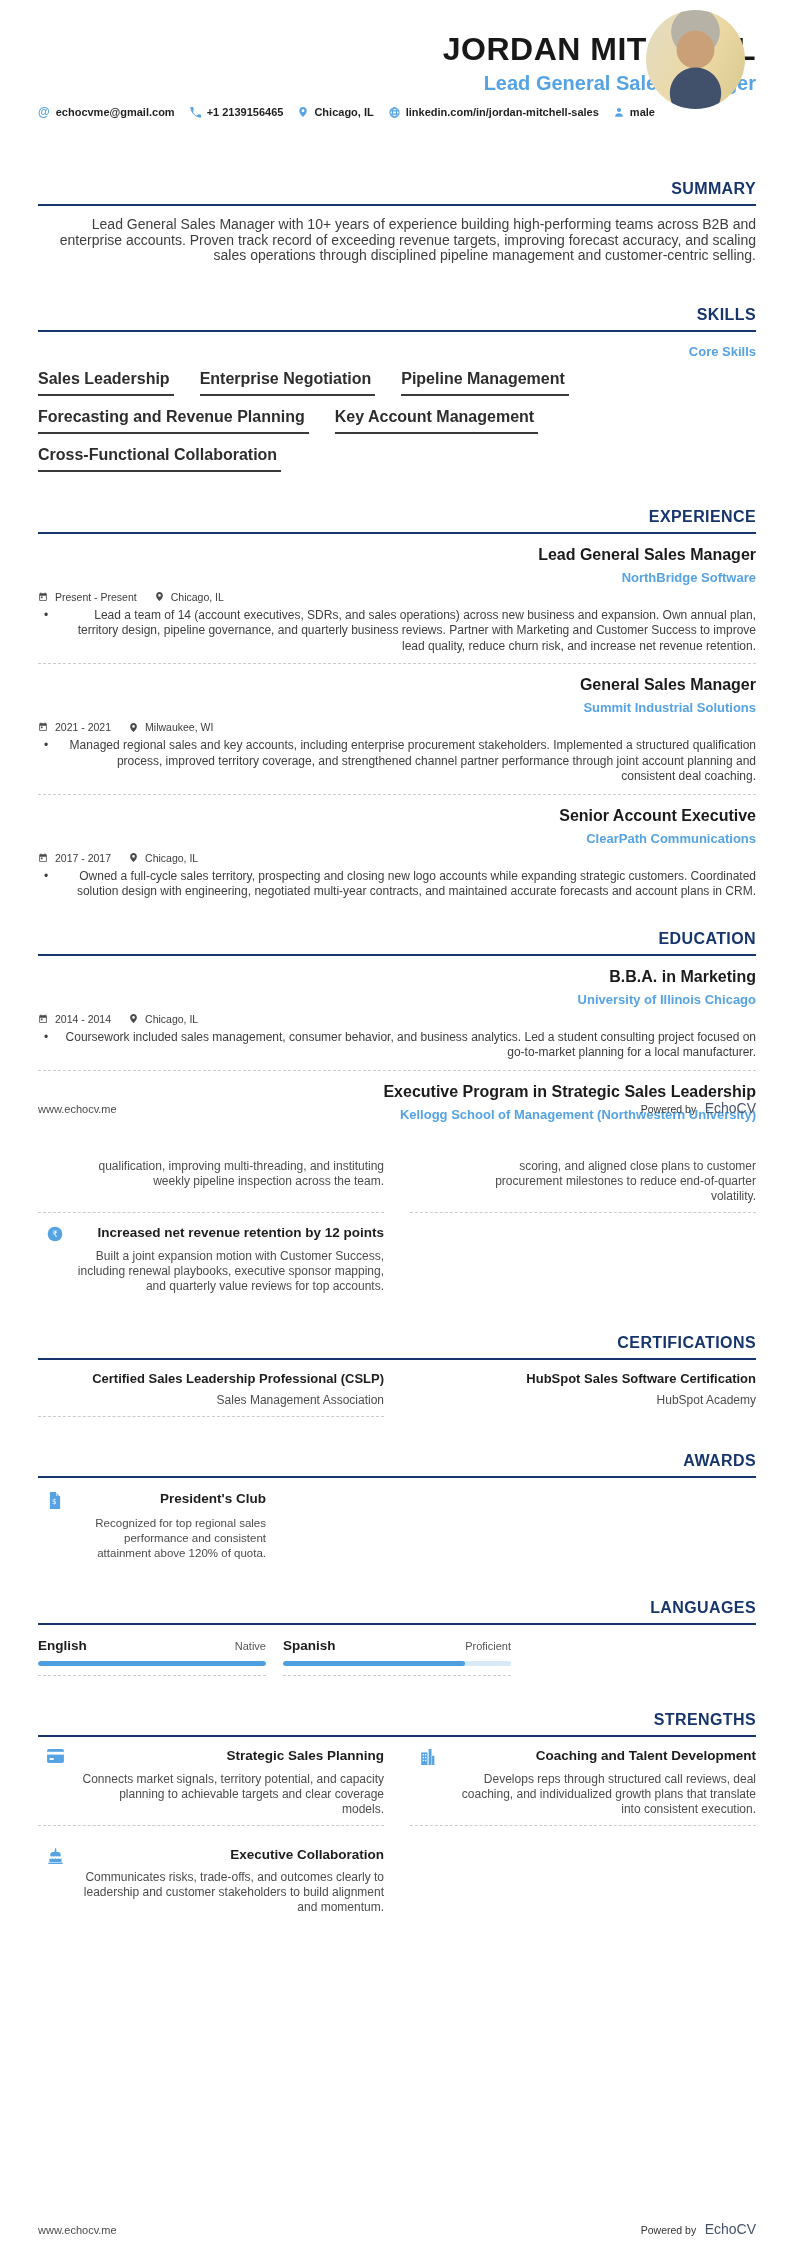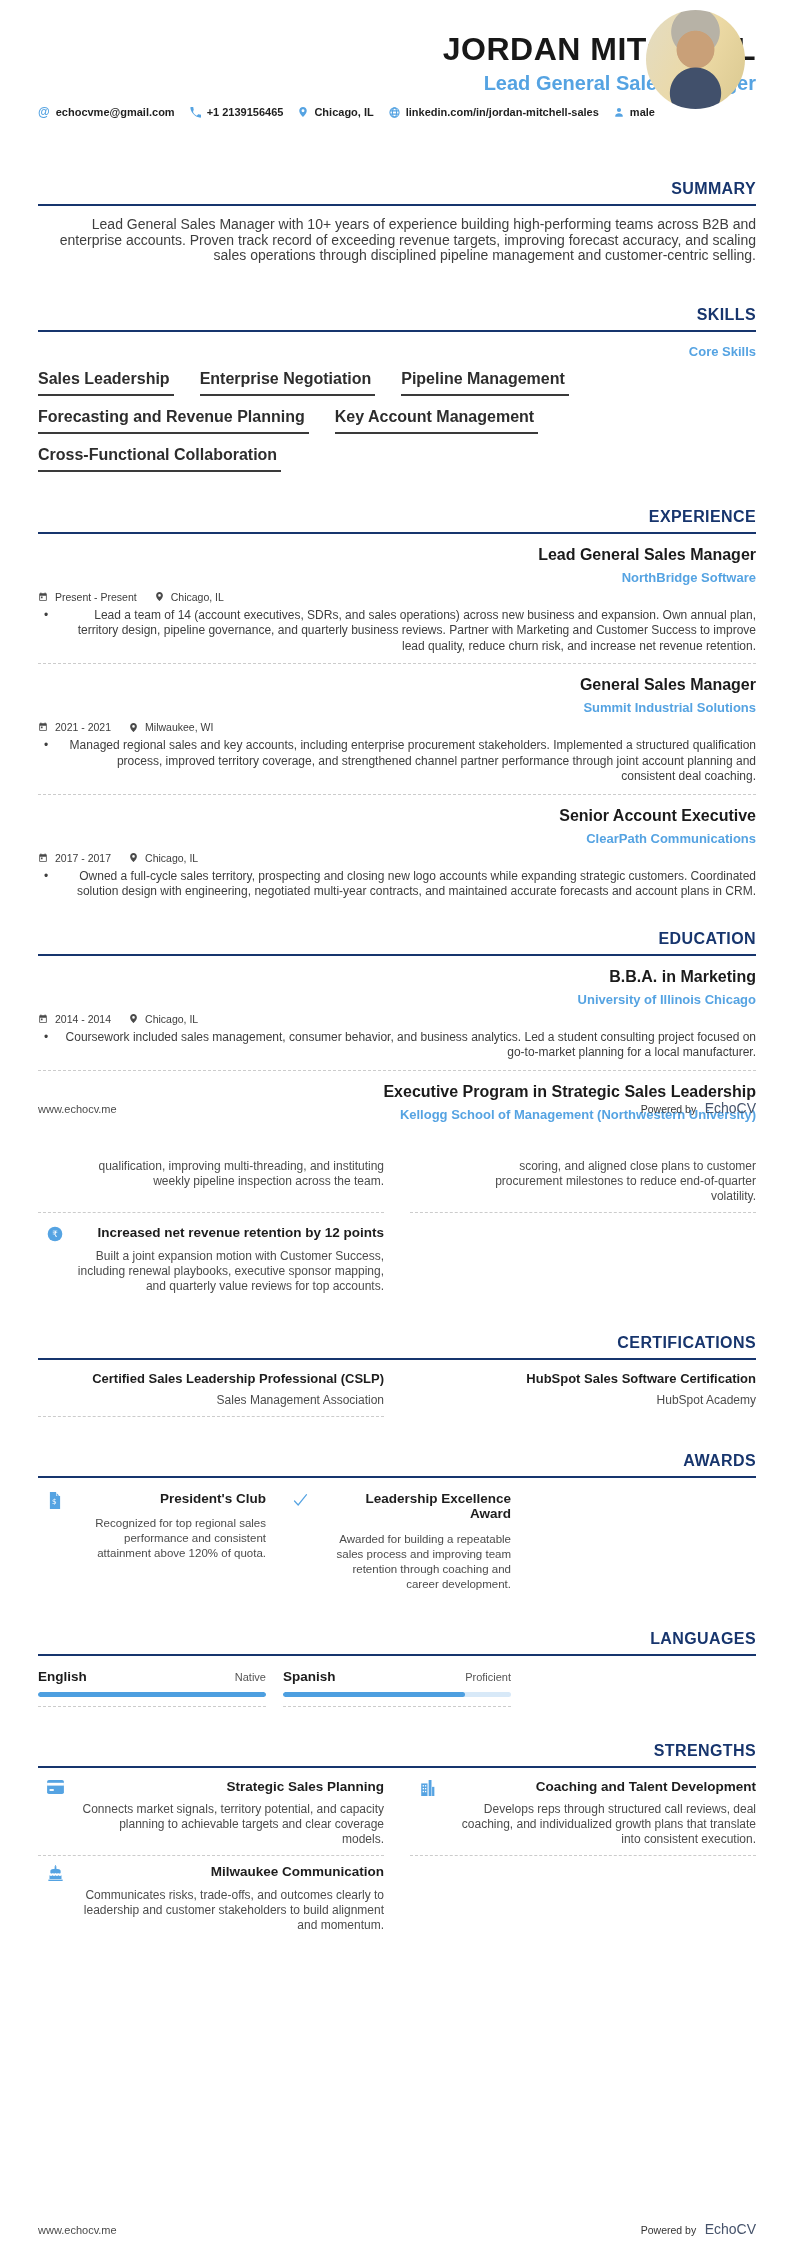--- a/index.html
+++ b/index.html
@@ -339,31 +339,20 @@
             <svg class="svg" width="14" height="17" viewBox="0 0 24 30" fill="currentColor">
                 <path d="M14 0H3v30h18V7h-7zM15 2l4.5 4.5H15z"></path>
                 <text x="11" y="21" text-anchor="middle" font-size="13" font-family="DejaVu Sans, sans-serif" fill="#fff">$</text>
               </svg>
           </span>
           <div class="iconbody">
             <div class="iconitem-title">President's Club</div>
             <div class="small-desc">Recognized for top regional sales performance and consistent attainment above 120% of quota.</div>
           </div>
         </div>
-        <div class="iconitem">
-          <span class="iconbox">
-            <svg class="svg" width="17" height="16" viewBox="0 0 24 24" fill="none" stroke="currentColor" stroke-width="1.8" stroke-linecap="round">
-                <path d="M3 13.5l5.5 6L21 4"></path>
-              </svg>
-          </span>
-          <div class="iconbody">
-            <div class="iconitem-title">Leadership Excellence Award</div>
-            <div class="small-desc">Awarded for building a repeatable sales process and improving team retention through coaching and career development.</div>
-          </div>
-        </div>
         <div></div>
       </div>
     </div>
 
     <div style="margin-top:38px;">
       <div class="section-heading">LANGUAGES</div>
       <div class="grid3 mt-grid">
         <div class="lang-cell">
           <div class="lang-row">
             <span class="lang-name">English</span>
@@ -381,21 +370,21 @@
           <div class="lang-bar">
             <div class="lang-fill" style="width: 80%;"></div>
           </div>
         </div>
         <div></div>
       </div>
     </div>
 
     <div style="margin-top:35px;">
       <div class="section-heading">STRENGTHS</div>
-      <div class="grid2" style="margin-top:11px; row-gap:8px;">
+      <div class="grid2" style="margin-top:11px; row-gap:21px;">
         <div class="iconitem strength-dashed">
           <span class="iconbox">
             <svg class="svg" width="17" height="14" viewBox="0 0 24 20" fill="currentColor">
                 <rect x="0" y="0" width="24" height="20" rx="2.5"></rect>
                 <rect x="0" y="4" width="24" height="4" fill="#fff"></rect>
                 <rect x="3.5" y="13" width="6" height="2.6" fill="#fff"></rect>
               </svg>
           </span>
           <div class="iconbody">
             <div class="iconitem-title">Strategic Sales Planning</div>
@@ -427,21 +416,21 @@
           <span class="iconbox">
             <svg class="svg" width="15" height="16" viewBox="0 0 26 28" fill="currentColor">
                 <rect x="11.5" y="2" width="3" height="5"></rect>
                 <circle cx="13" cy="0.9" r="0.9"></circle>
                 <path d="M4 10c0-2 4-3.5 9-3.5S22 8 22 10v4c-1.5 1.4-3 1.4-4.5 0-1.5 1.4-3 1.4-4.5 0-1.5 1.4-3 1.4-4.5 0-1.5 1.4-3 1.4-4.5 0z"></path>
                 <path d="M2.5 24.5V18c1.8 1.5 3.6 1.5 5.3 0 1.7 1.5 3.5 1.5 5.2 0 1.7 1.5 3.5 1.5 5.2 0 1.8 1.5 3.6 1.5 5.3 0v6.5z"></path>
                 <rect x="0.5" y="25.5" width="25" height="2.5"></rect>
               </svg>
           </span>
           <div class="iconbody">
-            <div class="iconitem-title">Milwaukee Communication</div>
+            <div class="iconitem-title">Executive Collaboration</div>
             <div class="iconitem-desc">Communicates risks, trade-offs, and outcomes clearly to leadership and customer stakeholders to build alignment and momentum.</div>
           </div>
         </div>
         <div></div>
       </div>
     </div>
 
     <div class="pagefooter f2">
       <span class="site">www.echocv.me</span>
       <span>

